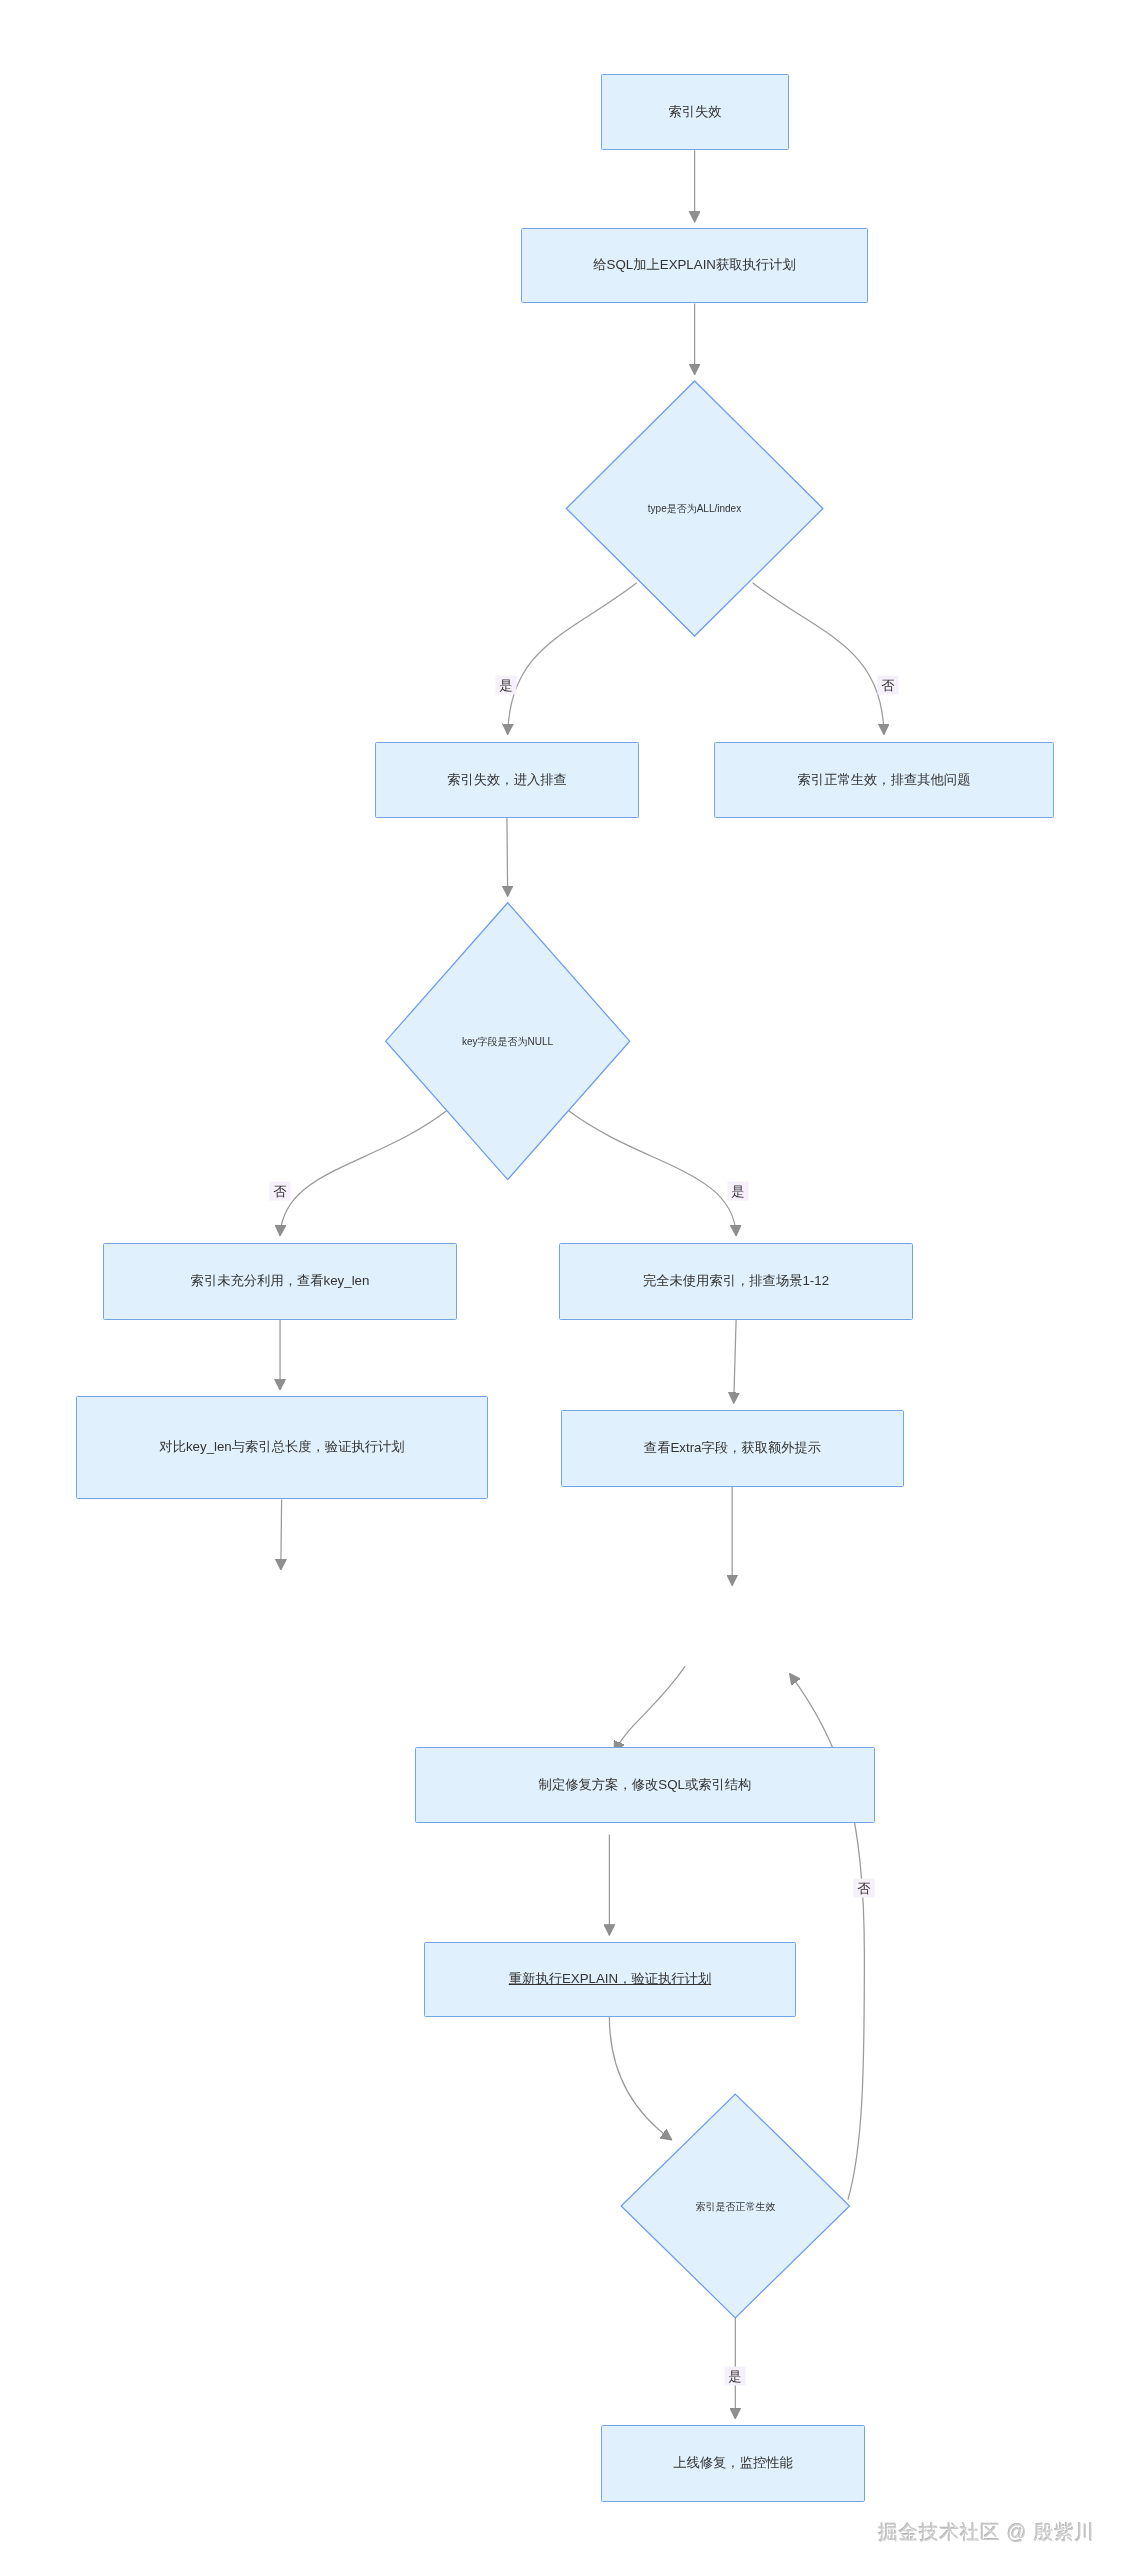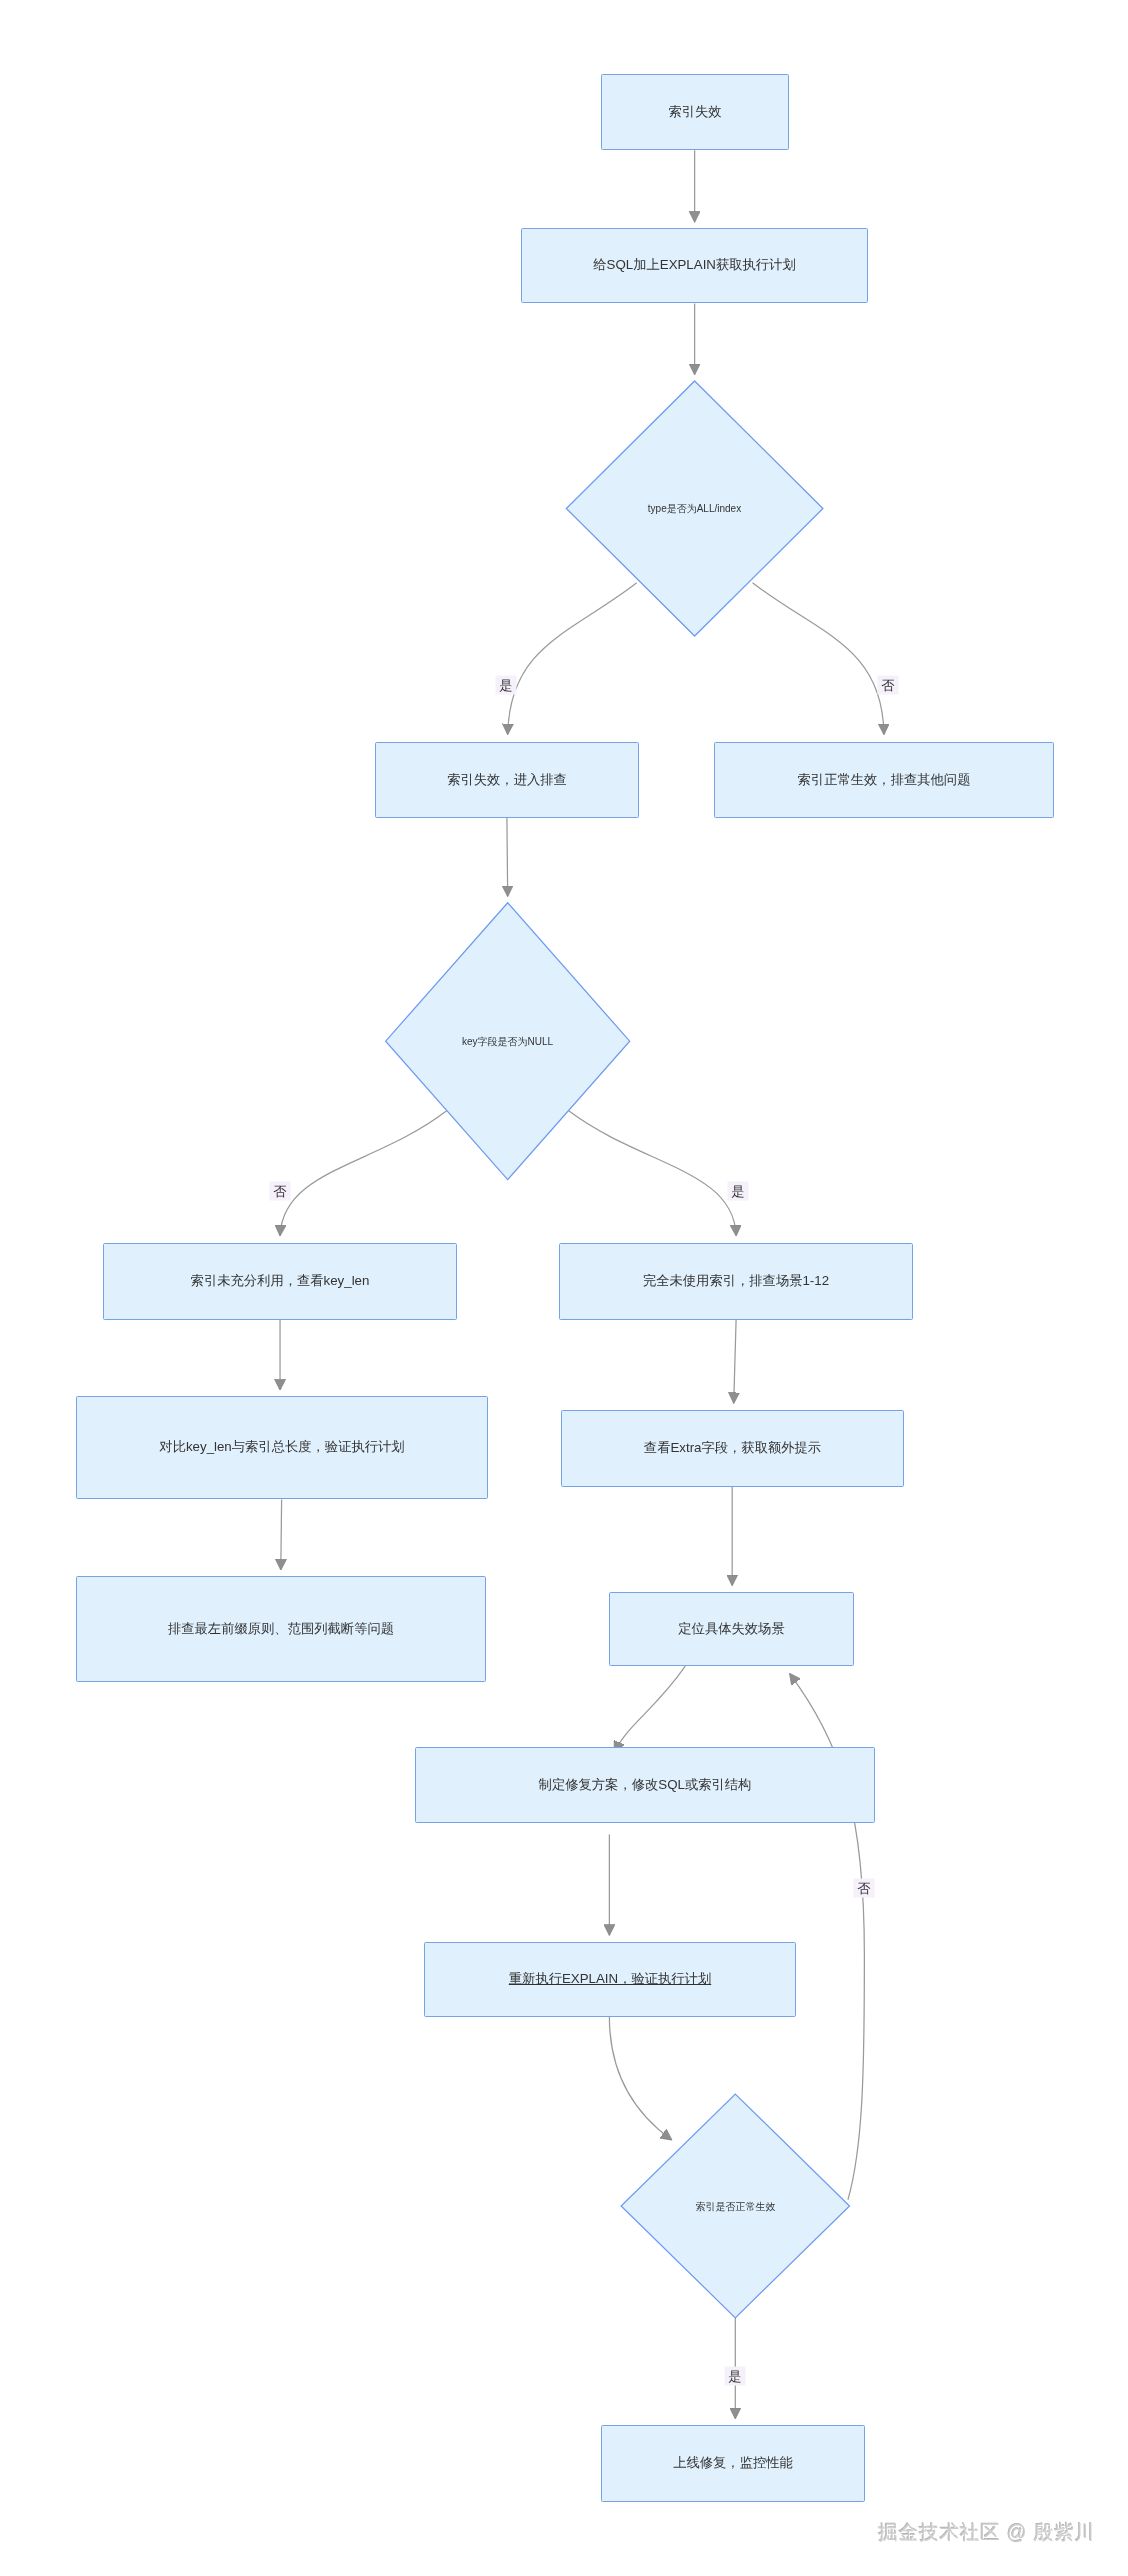--- a/index.html
+++ b/index.html
@@ -113,26 +113,20 @@
     </div>
   <div class="node" style="left:559px;top:1243px;width:354px;height:77px;">
       <span>完全未使用索引，排查场景1-12</span>
     </div>
   <div class="node" style="left:76px;top:1396px;width:412px;height:103px;">
       <span>对比key_len与索引总长度，验证执行计划</span>
     </div>
   <div class="node" style="left:561px;top:1410px;width:343px;height:77px;">
       <span>查看Extra字段，获取额外提示</span>
     </div>
-  <div class="node" style="left:76px;top:1576px;width:410px;height:106px;">
-      <span>排查最左前缀原则、范围列截断等问题</span>
-    </div>
-  <div class="node" style="left:609px;top:1592px;width:245px;height:74px;">
-      <span>定位具体失效场景</span>
-    </div>
   <div class="node" style="left:415px;top:1747px;width:460px;height:76px;">
       <span>制定修复方案，修改SQL或索引结构</span>
     </div>
   <div class="node" style="left:424px;top:1942px;width:372px;height:75px;text-decoration:underline;">
       <span>重新执行EXPLAIN，验证执行计划</span>
     </div>
   <div class="node" style="left:601px;top:2425px;width:264px;height:77px;">
       <span>上线修复，监控性能</span>
     </div>
 

